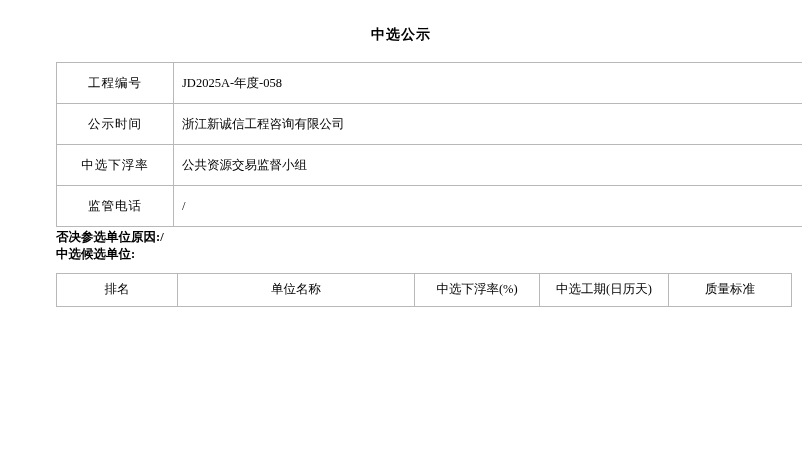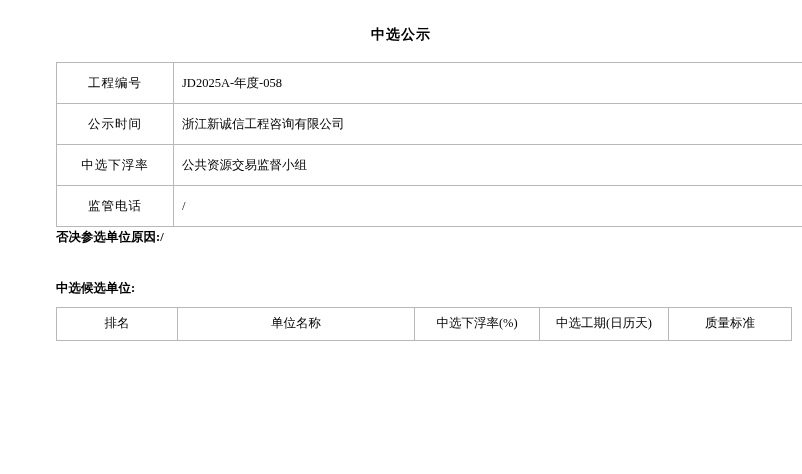--- a/index.html
+++ b/index.html
@@ -57,21 +57,20 @@
   }
   .row-double td {
     height: 34px;
   }
   .reject-line {
     margin-top: 2px;
     font-size: 12.5px;
     font-weight: bold;
   }
   .candidates-line {
-    margin-top: 34px;
     font-size: 12.5px;
     font-weight: bold;
   }
   table.cand {
     width: 690px;
     border-collapse: collapse;
     table-layout: fixed;
     font-size: 12.5px;
     margin-top: 10px;
   }

